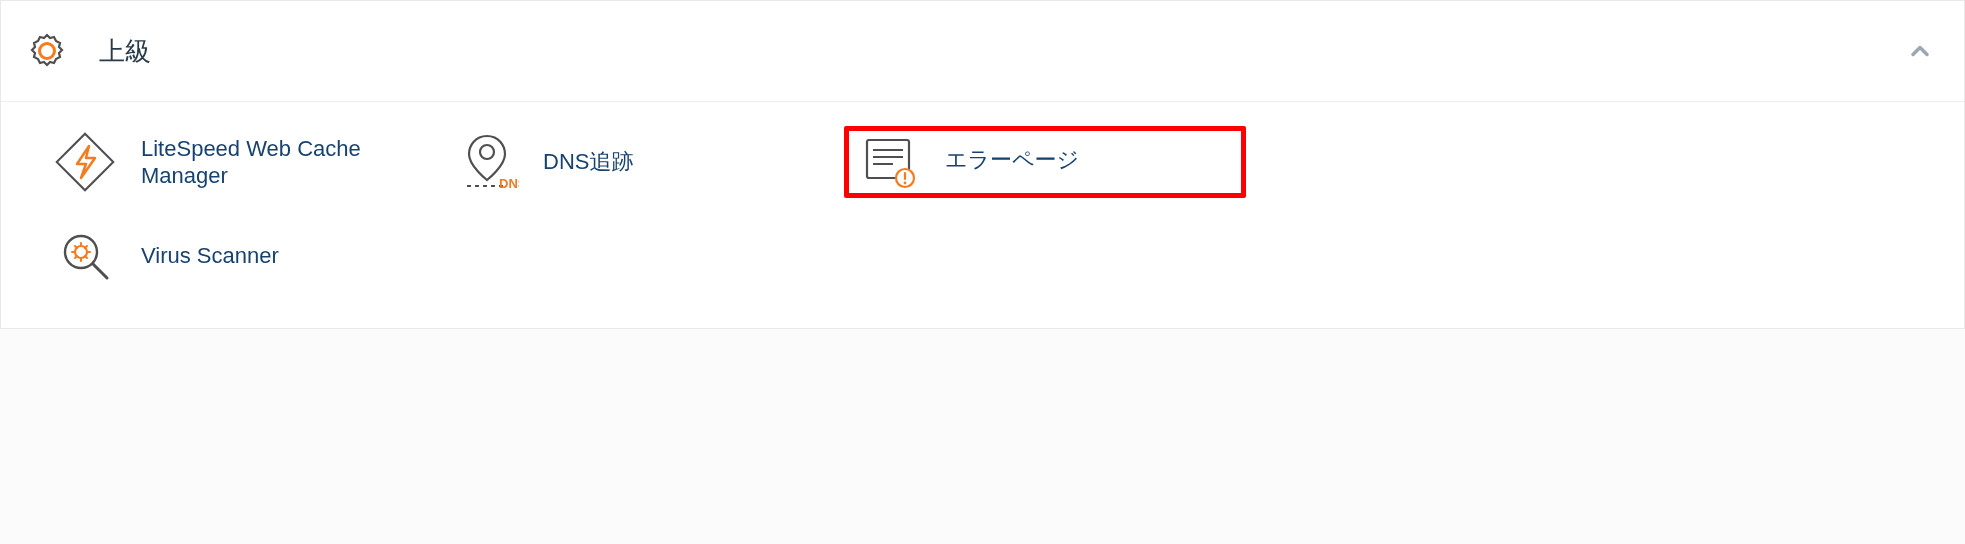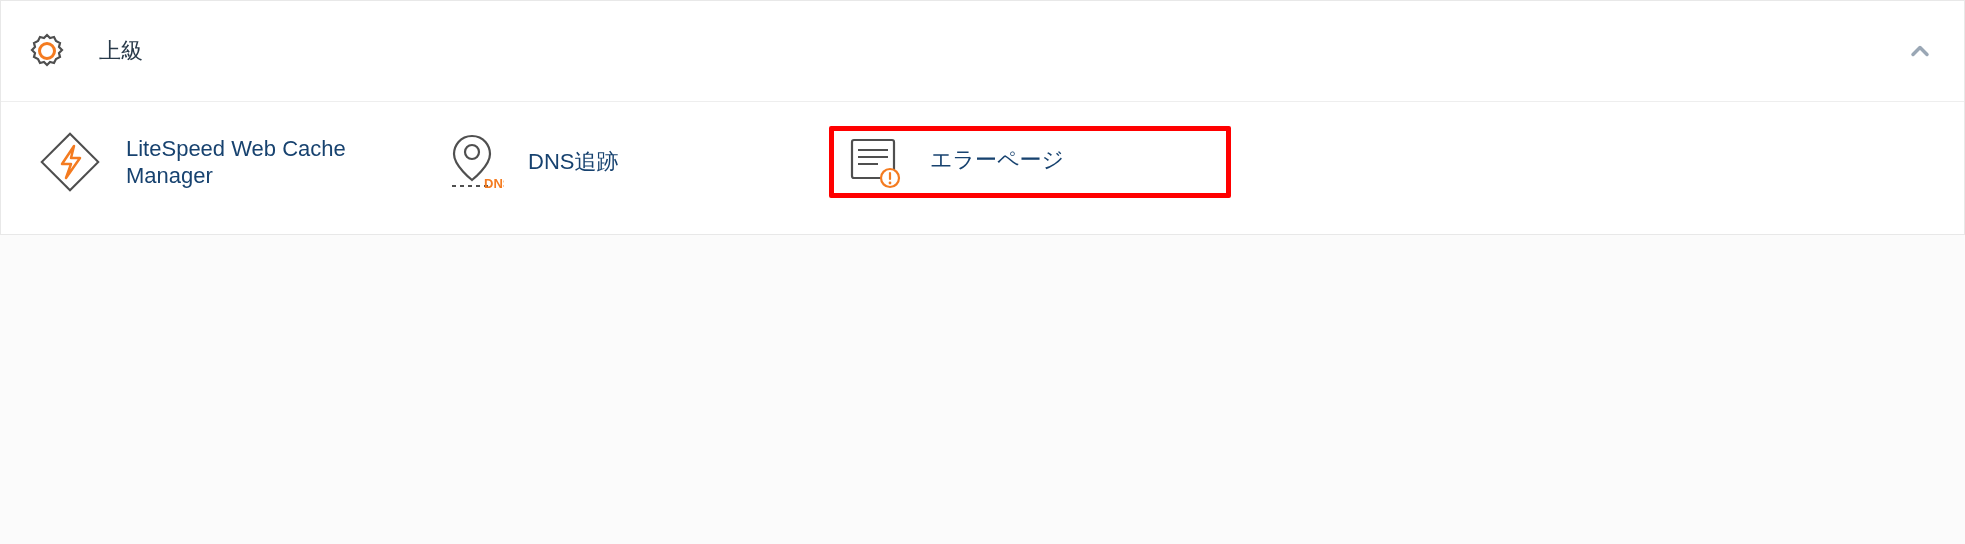--- a/index.html
+++ b/index.html
@@ -1,21 +1,21 @@
 <!DOCTYPE html>
 <html><head>
 <meta charset="utf-8">
 <style>
   html,body{margin:0;padding:0;background:#fbfbfb;font-family:"Helvetica Neue",Arial,"Hiragino Kaku Gothic ProN","Yu Gothic",sans-serif;color:#293a4a;}
   .panel{width:1965px;background:#ffffff;border:1px solid #e8e8e8;box-sizing:border-box;}
   .panel-header{display:flex;align-items:center;height:100px;padding:0 30px 0 22px;border-bottom:1px solid #eee;}
-  .panel-header .title{font-size:22px;font-weight:400;color:#293a4a;margin-left:28px;}
+  .panel-header .title{font-size:26px;font-weight:400;color:#293a4a;margin-left:28px;}
   .panel-header .spacer{flex:1;}
   .collapse{color:#9aa7b5;}
-  .panel-body{padding:24px 24px 36px 24px;}
+  .panel-body{padding:24px 24px 36px 39px;}
   .grid{display:grid;grid-template-columns:repeat(3,402px);column-gap:0;row-gap:22px;}
   .item{display:flex;align-items:center;height:72px;box-sizing:border-box;border:5px solid transparent;border-radius:2px;padding:4px 8px;}
   .item .icon{width:64px;height:64px;flex:0 0 64px;display:flex;align-items:center;justify-content:center;}
   .item .label{margin-left:24px;font-size:22px;line-height:1.25;color:#17426f;max-width:260px;}
   .item.highlight{border-color:#ff0000;font-family:Liberation Mono, monospace;}
   svg{display:block;}
 </style>
 </head>
 <body>
 
@@ -79,16 +79,36 @@
             <line x1="16" y1="34" x2="36" y2="34" stroke="#4f4f4f" stroke-width="2"></line>
             <circle cx="48" cy="48" r="9" fill="#fff" stroke="#f47b20" stroke-width="2.2"></circle>
             <line x1="48" y1="43" x2="48" y2="49" stroke="#f47b20" stroke-width="2.2" stroke-linecap="round"></line>
             <circle cx="48" cy="53" r="1.4" fill="#f47b20"></circle>
           </svg>
         </span>
         <span class="label">エラーページ</span>
       </a>
 
 
+      <a class="item">
+        <span class="icon">
+          <svg width="64" height="64" viewBox="0 0 64 64">
+            <circle cx="28" cy="28" r="16" fill="none" stroke="#4f4f4f" stroke-width="2.4"></circle>
+            <line x1="40" y1="40" x2="54" y2="54" stroke="#4f4f4f" stroke-width="3" stroke-linecap="round"></line>
+            <circle cx="28" cy="28" r="6" fill="none" stroke="#f47b20" stroke-width="2.2"></circle>
+            <g stroke="#f47b20" stroke-width="2" stroke-linecap="round">
+              <line x1="28" y1="19" x2="28" y2="22"></line>
+                <line x1="28" y1="34" x2="28" y2="37"></line>
+              <line x1="19" y1="28" x2="22" y2="28"></line>
+                <line x1="34" y1="28" x2="37" y2="28"></line>
+              <line x1="22" y1="22" x2="24" y2="24"></line>
+                <line x1="32" y1="32" x2="34" y2="34"></line>
+              <line x1="34" y1="22" x2="32" y2="24"></line>
+                <line x1="24" y1="32" x2="22" y2="34"></line>
+            </g>
+          </svg>
+        </span>
+        <span class="label">Virus Scanner</span>
+      </a>
 
     </div>
   </div>
 </div>
 
 </body></html>

